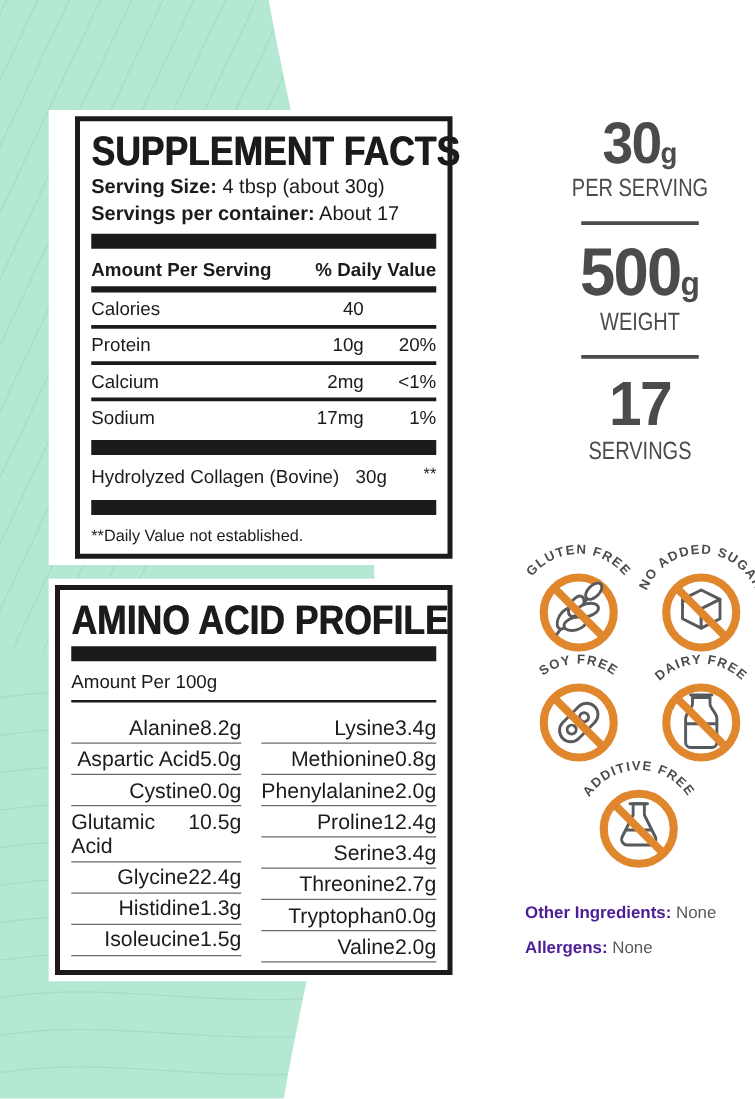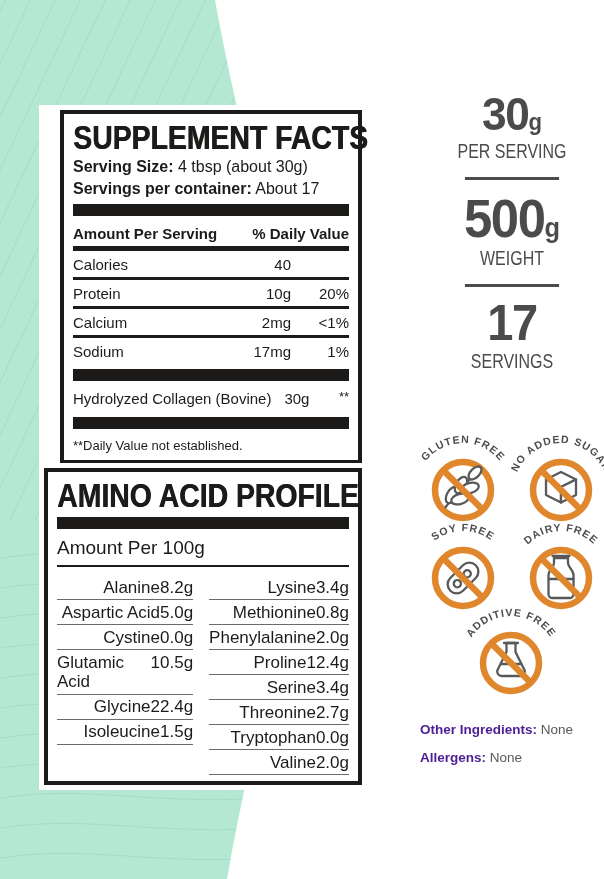--- a/index.html
+++ b/index.html
@@ -3,42 +3,42 @@
 <meta charset="utf-8">
 <style>
   html,body{margin:0;padding:0;background:#fff;}
   .stage{position:relative;width:604px;height:879px;background:#ffffff;overflow:hidden;
          font-family:"Liberation Sans", sans-serif;color:#1d1b19;}
   .bg-svg{position:absolute;left:0;top:0;}
 
   
   .panel{position:absolute;left:39px;width:328px;background:#fff;padding:5px;box-sizing:border-box;}
   .panel-inner{border:4px solid #1d1b19;background:#fff;padding:7px 9px 6px;}
-  #panel-supplement{top:105px;padding-left:21px;}
+  #panel-supplement{top:88px;padding-left:21px;}
   #panel-amino{top:463px;}
 
   .label-title{margin:0 0 3px;font-size:33px;line-height:1.0;font-weight:bold;white-space:nowrap;
                transform:scaleX(.86);transform-origin:0 50%;letter-spacing:0;
                text-shadow:.7px 0 0 currentColor;}
   .serving-line{font-size:16px;margin:2px 0;line-height:1.25;}
   .serving-line b{font-weight:bold;}
   .bar{height:12px;background:#1d1b19;margin:5px 0 3px;}
   .sf-header{display:flex;justify-content:space-between;font-weight:bold;font-size:15px;
              padding:6px 0 4px;border-bottom:5px solid #1d1b19;}
   .sf-row{display:grid;grid-template-columns:1fr 62px 58px;font-size:15px;padding:5px 0 4px;
           border-bottom:3px solid #1d1b19;}
   .sf-row:last-child{border-bottom:none;}
   .sf-row .amt,.sf-header .amt{text-align:right;}
   .sf-row .dv{text-align:right;}
   .collagen-row{display:flex;align-items:baseline;font-size:15px;padding:6px 0 5px;}
   .collagen-row .amt{margin-left:13px;}
   .collagen-row .dv{margin-left:auto;font-size:13px;position:relative;top:-3px;}
   .footnote{font-size:13px;padding:6px 0 1px;}
 
-  .amino-sub{font-size:19px;margin-top:8px;padding-bottom:6px;border-bottom:2px solid #1d1b19;}
+  .amino-sub{font-size:15px;margin-top:8px;padding-bottom:6px;border-bottom:2px solid #1d1b19;}
   .amino-cols{display:flex;gap:16px;margin-top:8px;}
   .amino-col{flex:1;}
   .amino-row{display:flex;justify-content:flex-end;font-size:17px;line-height:1.15;
              padding:2.5px 0 2px;border-bottom:1.3px solid #6a6b6d;}
 
   
   #stats{position:absolute;left:420px;top:92px;width:184px;text-align:center;color:#4a4b4d;}
   .stat-number{font-weight:bold;line-height:.95;letter-spacing:-1.5px;transform:scaleX(.94);transform-origin:center;}
   .stat-number .unit{font-size:.5em;letter-spacing:0;}
   .s0 .stat-number{font-size:47px;}
@@ -169,20 +169,24 @@
             </div>
             <div class="amino-row">
               <span>Glutamic Acid</span>
               <span>10.5g</span>
             </div>
             <div class="amino-row">
               <span>Glycine</span>
               <span>22.4g</span>
             </div>
             <div class="amino-row">
+              <span>Histidine</span>
+              <span>1.3g</span>
+            </div>
+            <div class="amino-row">
               <span>Isoleucine</span>
               <span>1.5g</span>
             </div>
           </div>
           <div class="amino-col">
             <div class="amino-row">
               <span>Lysine</span>
               <span>3.4g</span>
             </div>
             <div class="amino-row">

